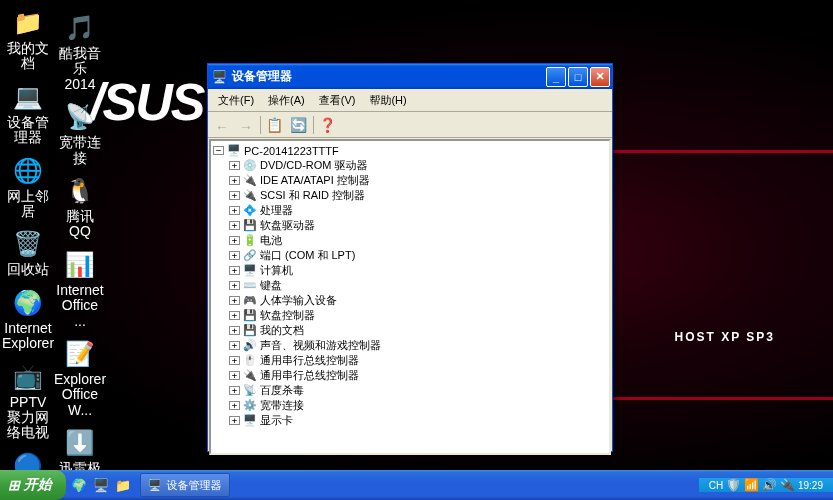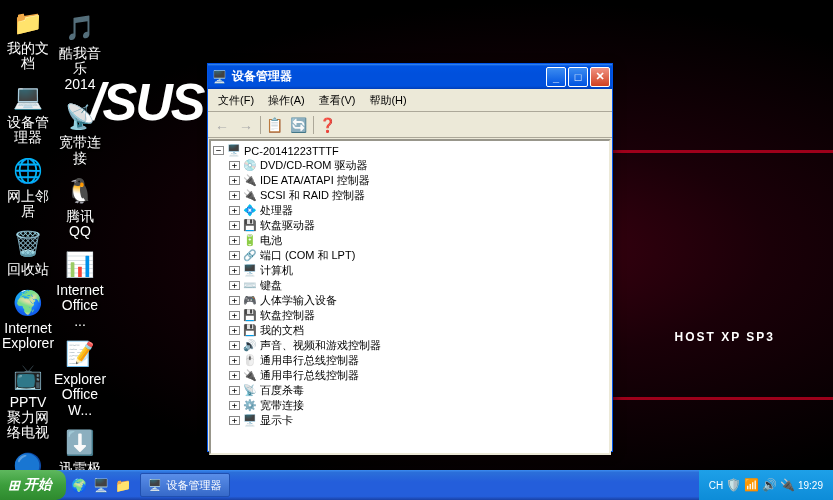--- a/index.html
+++ b/index.html
@@ -30,21 +30,21 @@
 .tree-node{display:flex;align-items:center;height:15px;cursor:pointer}
 .tree-toggle{width:11px;text-align:center;font-family:monospace;font-size:9px;border:1px solid #888;line-height:7px;height:9px;margin-right:3px}
 .tree-icon{width:14px;height:14px;margin-right:3px;display:inline-flex;align-items:center;justify-content:center;font-size:11px}
 .tree-label{white-space:nowrap}
 .tree-children{margin-left:16px}
 .taskbar{position:absolute;bottom:0;left:0;right:0;height:30px;background:linear-gradient(to bottom,#3c8cf0 0%,#2b6fd9 8%,#245edb 40%,#245edb 88%,#1941a5 100%);display:flex;align-items:center}
 .start-btn{height:30px;padding:0 14px 0 8px;background:linear-gradient(to bottom,#5eb85e 0%,#3c9e3c 50%,#2e8a2e 100%);border-radius:0 10px 10px 0;display:flex;align-items:center;color:#fff;font-weight:bold;font-style:italic;font-size:14px;cursor:pointer;gap:4px}
 .ql{display:flex;gap:2px;margin-left:4px}
 .ql-item{width:20px;height:20px;display:flex;align-items:center;justify-content:center;cursor:pointer;font-size:13px;color:#fff}
 .task-item{height:24px;background:linear-gradient(to bottom,#5a8ee8,#3669c9);border:1px solid #2050b0;margin-left:6px;padding:0 8px;display:flex;align-items:center;color:#fff;font-size:11px;border-radius:2px;cursor:pointer;gap:4px}
-.tray{margin-left:auto;height:30px;background:linear-gradient(to bottom,#1ea0e8,#0d8cd8);padding:0 10px;display:flex;align-items:center;gap:3px;color:#fff;font-size:10px}
+.tray{margin-left:auto;height:14px;background:linear-gradient(to bottom,#1ea0e8,#0d8cd8);padding:0 10px;display:flex;align-items:center;gap:3px;color:#fff;font-size:10px}
 .tray-icon{font-size:12px}
 </style>
 </head>
 <body>
 
 <div class="asus-logo">/SUS</div>
 <div class="wallpaper-curve"></div>
 <div class="wallpaper-text">HOST XP SP3</div>
 
 <div class="desktop-icons">

